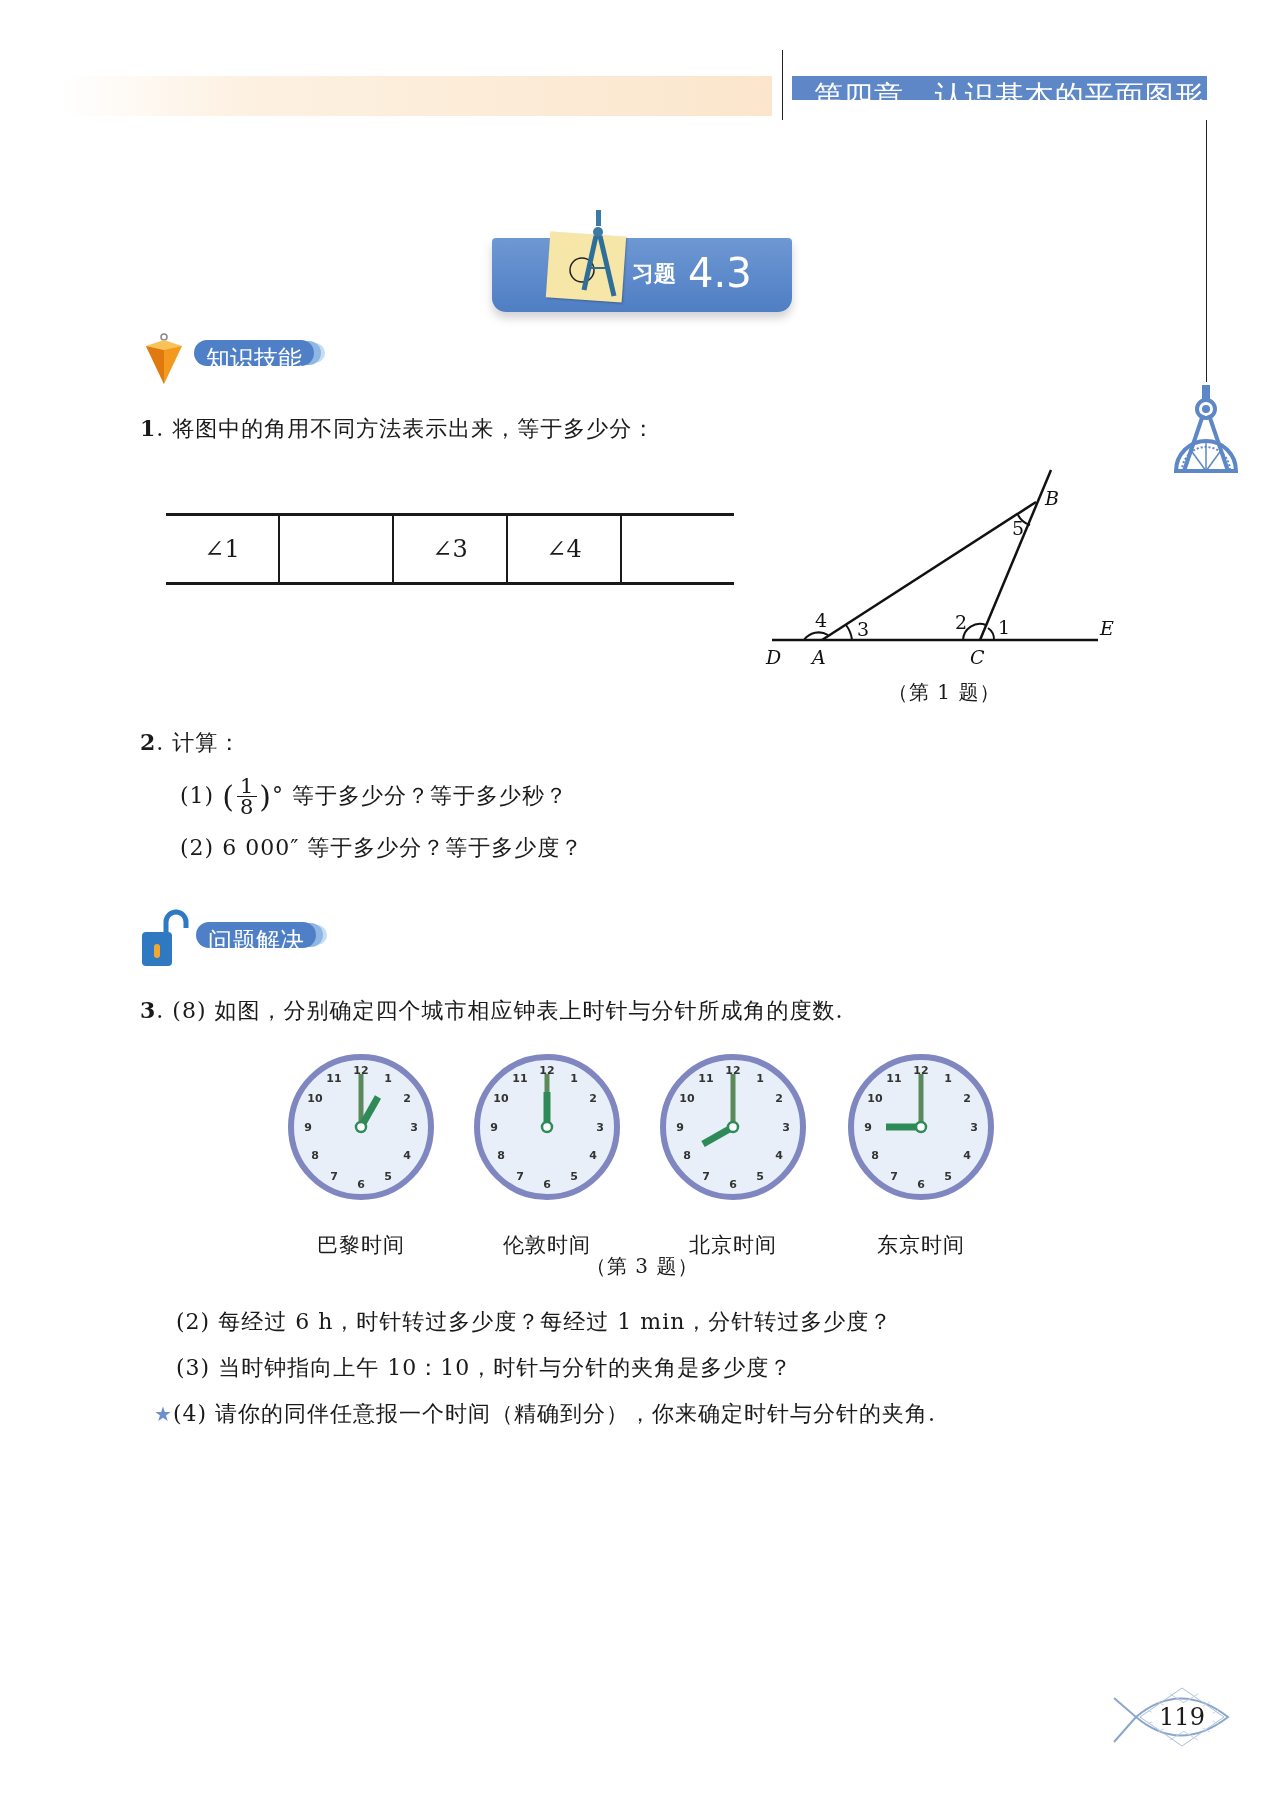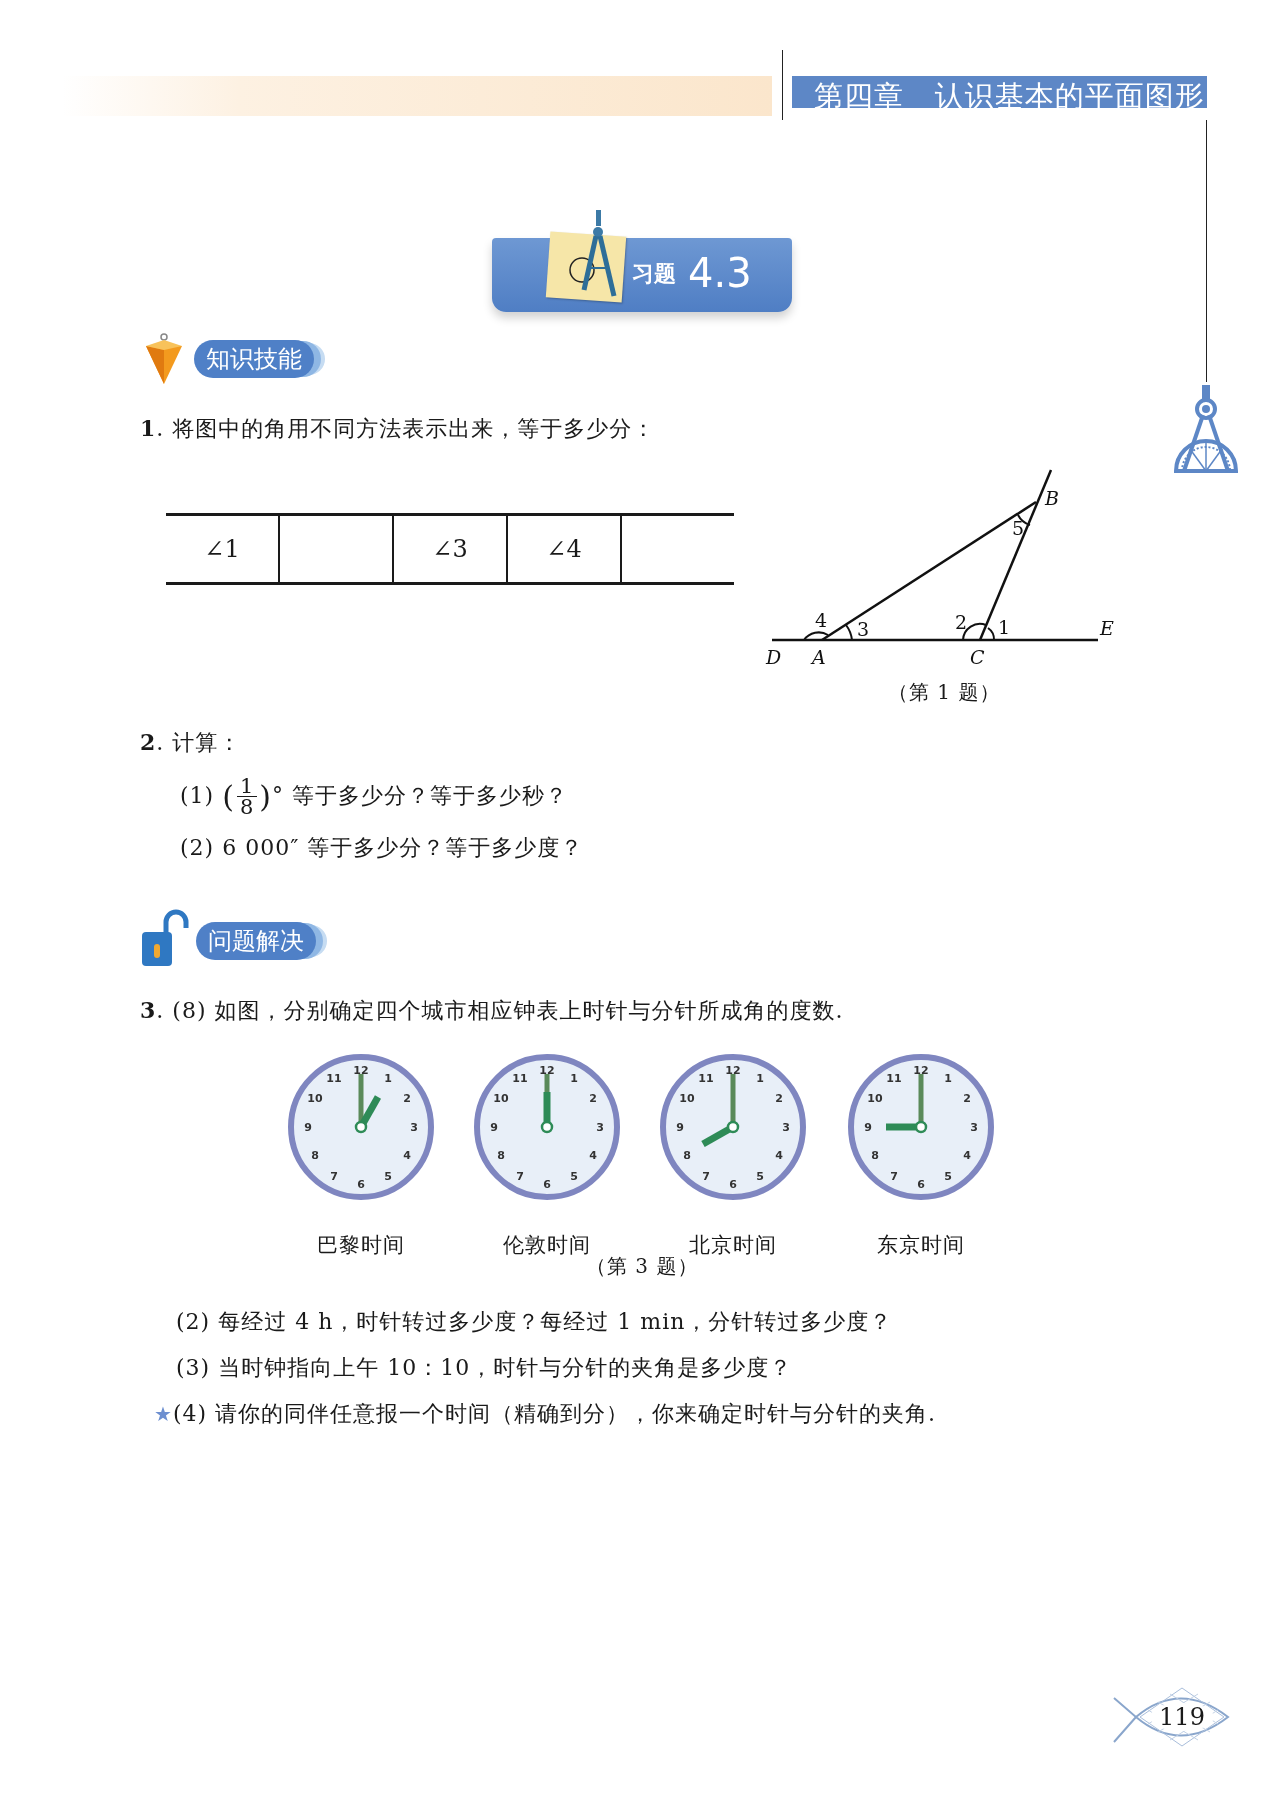--- a/index.html
+++ b/index.html
@@ -11,21 +11,21 @@
   }
   .abs { position: absolute; }
 
   
   .hdr-band {
     left: 62px; top: 76px; width: 710px; height: 40px;
     background: linear-gradient(to right, rgba(255,255,255,0) 0%, #fdf1e2 25%, #fbe6cc 100%);
   }
   .hdr-vline { left: 782px; top: 50px; width: 1px; height: 70px; background: #222; }
   .hdr-title {
-    left: 792px; top: 76px; width: 415px; height: 32px; background: #5d87c6;
+    left: 792px; top: 76px; width: 415px; height: 24px; background: #5d87c6;
     color: #fff; font-family: "DejaVu Sans", "Liberation Sans", sans-serif;
     font-size: 29px; line-height: 40px; padding-left: 22px; box-sizing: border-box;
     letter-spacing: 1px; white-space: pre;
   }
   .side-vline { left: 1206px; top: 120px; width: 1px; height: 262px; background: #222; }
   .side-icon { left: 1170px; top: 385px; width: 72px; height: 90px; }
 
   
   .ex-banner {
     left: 492px; top: 238px; width: 300px; height: 74px;
@@ -45,21 +45,21 @@
     font-size: 22px; font-weight: bold; line-height: 44px;
   }
   .ex-num {
     left: 688px; top: 248px; color: #fff;
     font-family: "DejaVu Sans", "Liberation Sans", sans-serif;
     font-size: 40px; line-height: 50px;
   }
 
   
   .sec-pill {
-    height: 38px; border-radius: 19px; background: #4f80c7; color: #fff;
+    height: 26px; border-radius: 19px; background: #4f80c7; color: #fff;
     font-family: "DejaVu Sans", "Liberation Sans", sans-serif;
     font-size: 24px; line-height: 38px; padding: 0 12px; box-sizing: border-box;
     box-shadow: 8px 0 0 -1px #8fb7e4, 14px 0 0 -3px #c6dcf2;
   }
 
   
   .qline { font-size: 22px; line-height: 32px; white-space: nowrap; letter-spacing: 1px; }
   .qnum { font-weight: bold; }
   .sub { font-size: 22px; line-height: 32px; white-space: nowrap; letter-spacing: 1px; }
 
@@ -291,21 +291,21 @@
     <line x1="75" y1="75" x2="40" y2="75" stroke="#2e8b57" stroke-width="7"></line>
     <circle cx="75" cy="75" r="5" fill="#fff" stroke="#2e8b57" stroke-width="2.5"></circle>
   </svg>
   <div class="clock-label">东京时间</div>
 </div>
 
 <div class="abs fig-cap" style="left:586px; top:1252px;">（第 3 题）</div>
 
 <div class="abs sub" style="left:176px; top:1306px;">
   <span>(2)</span>
-  <span>每经过 4 h，时针转过多少度？每经过 1 min，分针转过多少度？</span>
+  <span>每经过 6 h，时针转过多少度？每经过 1 min，分针转过多少度？</span>
 </div>
 <div class="abs sub" style="left:176px; top:1352px;">
   <span>(3)</span>
   <span>当时钟指向上午 10：10，时针与分针的夹角是多少度？</span>
 </div>
 <div class="abs sub" style="left:154px; top:1398px;">
   <span style="color:#6d8fd0; font-size:20px;">★</span><span>(4)</span>
   <span>请你的同伴任意报一个时间（精确到分），你来确定时针与分针的夹角.</span>
 </div>
 

